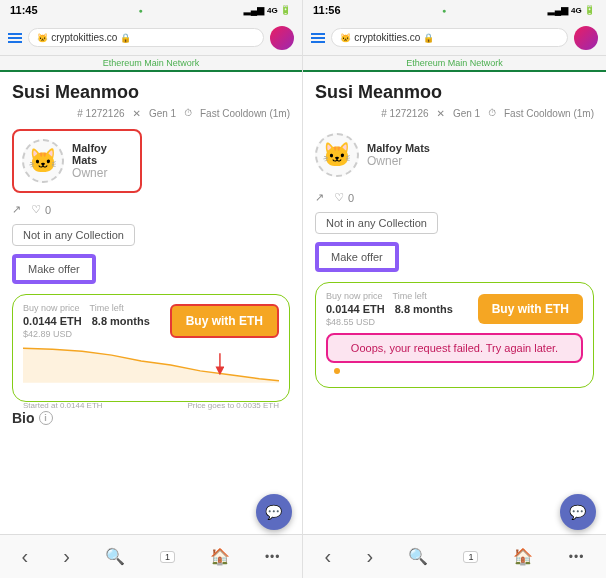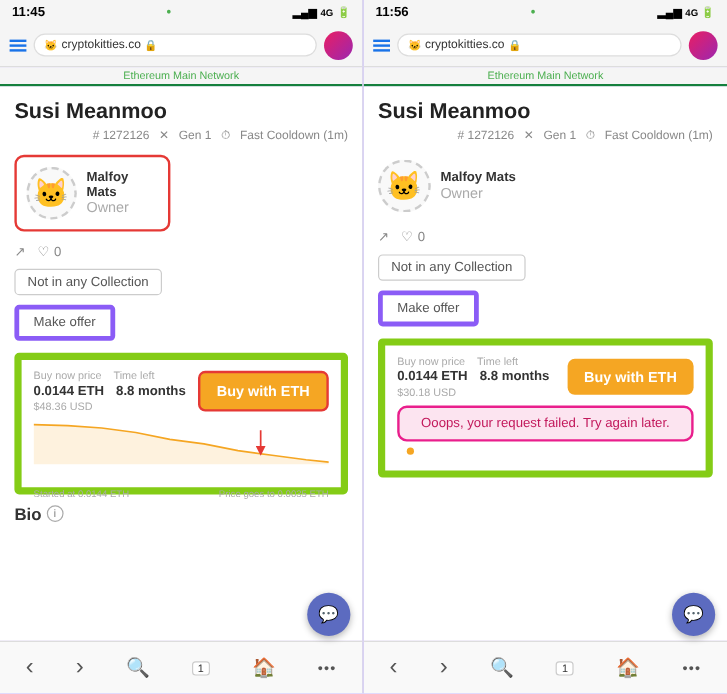--- a/index.html
+++ b/index.html
@@ -166,22 +166,22 @@
       padding: 5px 12px;
       font-size: 11px;
       color: #555;
       cursor: pointer;
       background: #fff;
       margin-bottom: 10px;
     }
     
     .buy-section {
       background: #fff;
-      border: 6px solid #84cc16;
-      border-radius: 4px;
+      border: 1px solid #84cc16;
+      border-radius: 14px;
       padding: 8px 10px;
       margin-bottom: 8px;
     }
     .buy-section-top {
       display: flex;
       justify-content: space-between;
       align-items: center;
       margin-bottom: 4px;
     }
     .buy-price-info { display: flex; flex-direction: column; gap: 2px; }
@@ -387,21 +387,21 @@
       <div class="buy-section-top">
         <div class="buy-price-info">
           <div class="price-labels">
             <span>Buy now price</span>
             <span>Time left</span>
           </div>
           <div class="price-values">
             <span>0.0144 ETH</span>
             <span>8.8 months</span>
           </div>
-          <div class="usd-value">$48.36 USD</div>
+          <div class="usd-value">$42.89 USD</div>
         </div>
         <button class="buy-eth-btn" style="border:2px solid #e53935;">Buy with ETH</button>
       </div>
 
       <div class="chart-area">
         <svg class="chart-svg" viewBox="0 0 260 40">
           <polyline points="0,5 30,6 60,8 90,12 120,18 150,22 180,28 210,32 240,36 260,38" fill="none" stroke="#f5a623" stroke-width="1.5"></polyline>
           <polygon points="0,5 30,6 60,8 90,12 120,18 150,22 180,28 210,32 240,36 260,38 260,40 0,40" fill="rgba(245,166,35,0.15)"></polygon>
 
           <line x1="200" y1="10" x2="200" y2="28" stroke="#e53935" stroke-width="1.5" marker-end="url(#arrow)"></line>
@@ -524,21 +524,21 @@
       <div class="buy-section-top">
         <div class="buy-price-info">
           <div class="price-labels">
             <span>Buy now price</span>
             <span>Time left</span>
           </div>
           <div class="price-values">
             <span>0.0144 ETH</span>
             <span>8.8 months</span>
           </div>
-          <div class="usd-value">$30.18 USD</div>
+          <div class="usd-value">$48.55 USD</div>
         </div>
         <button class="buy-eth-btn buy-eth-btn-right">Buy with ETH</button>
       </div>
 
       <div class="error-box">
         <span>Ooops, your request failed. Try again later.</span>
       </div>
 
       <div style="height:12px;margin-top:4px;position:relative;">
         <div class="orange-dot"></div>

